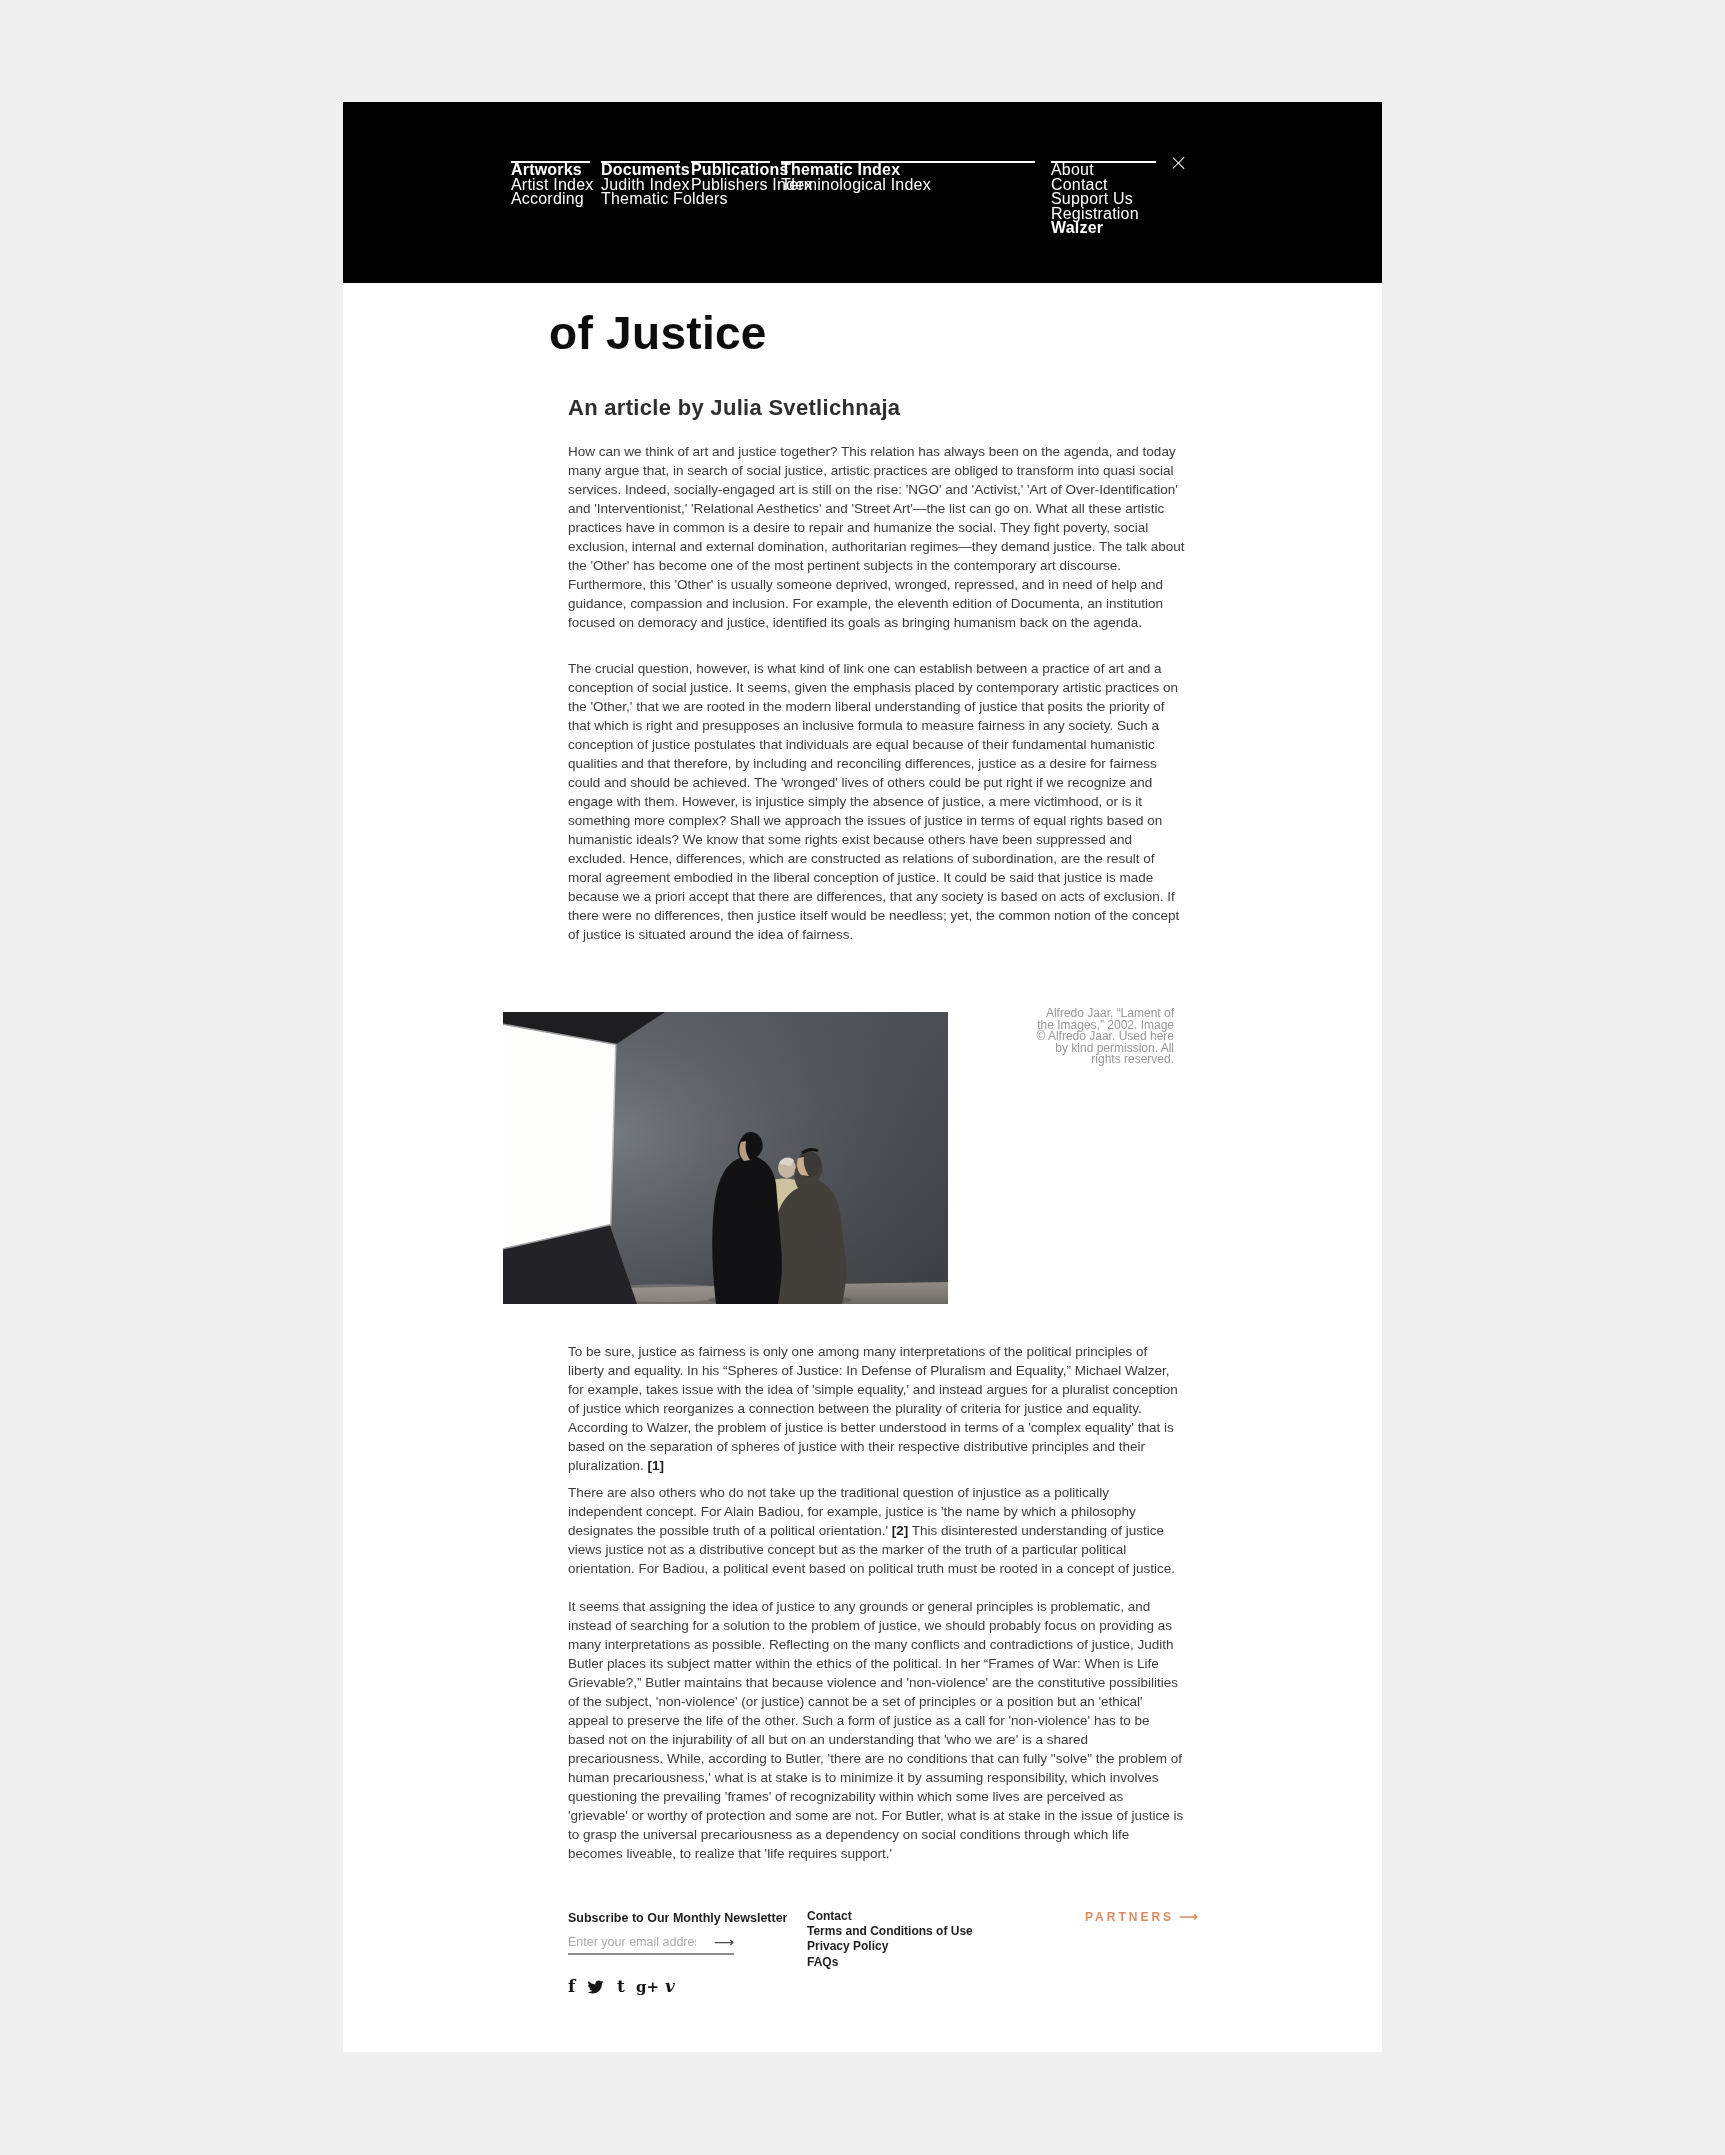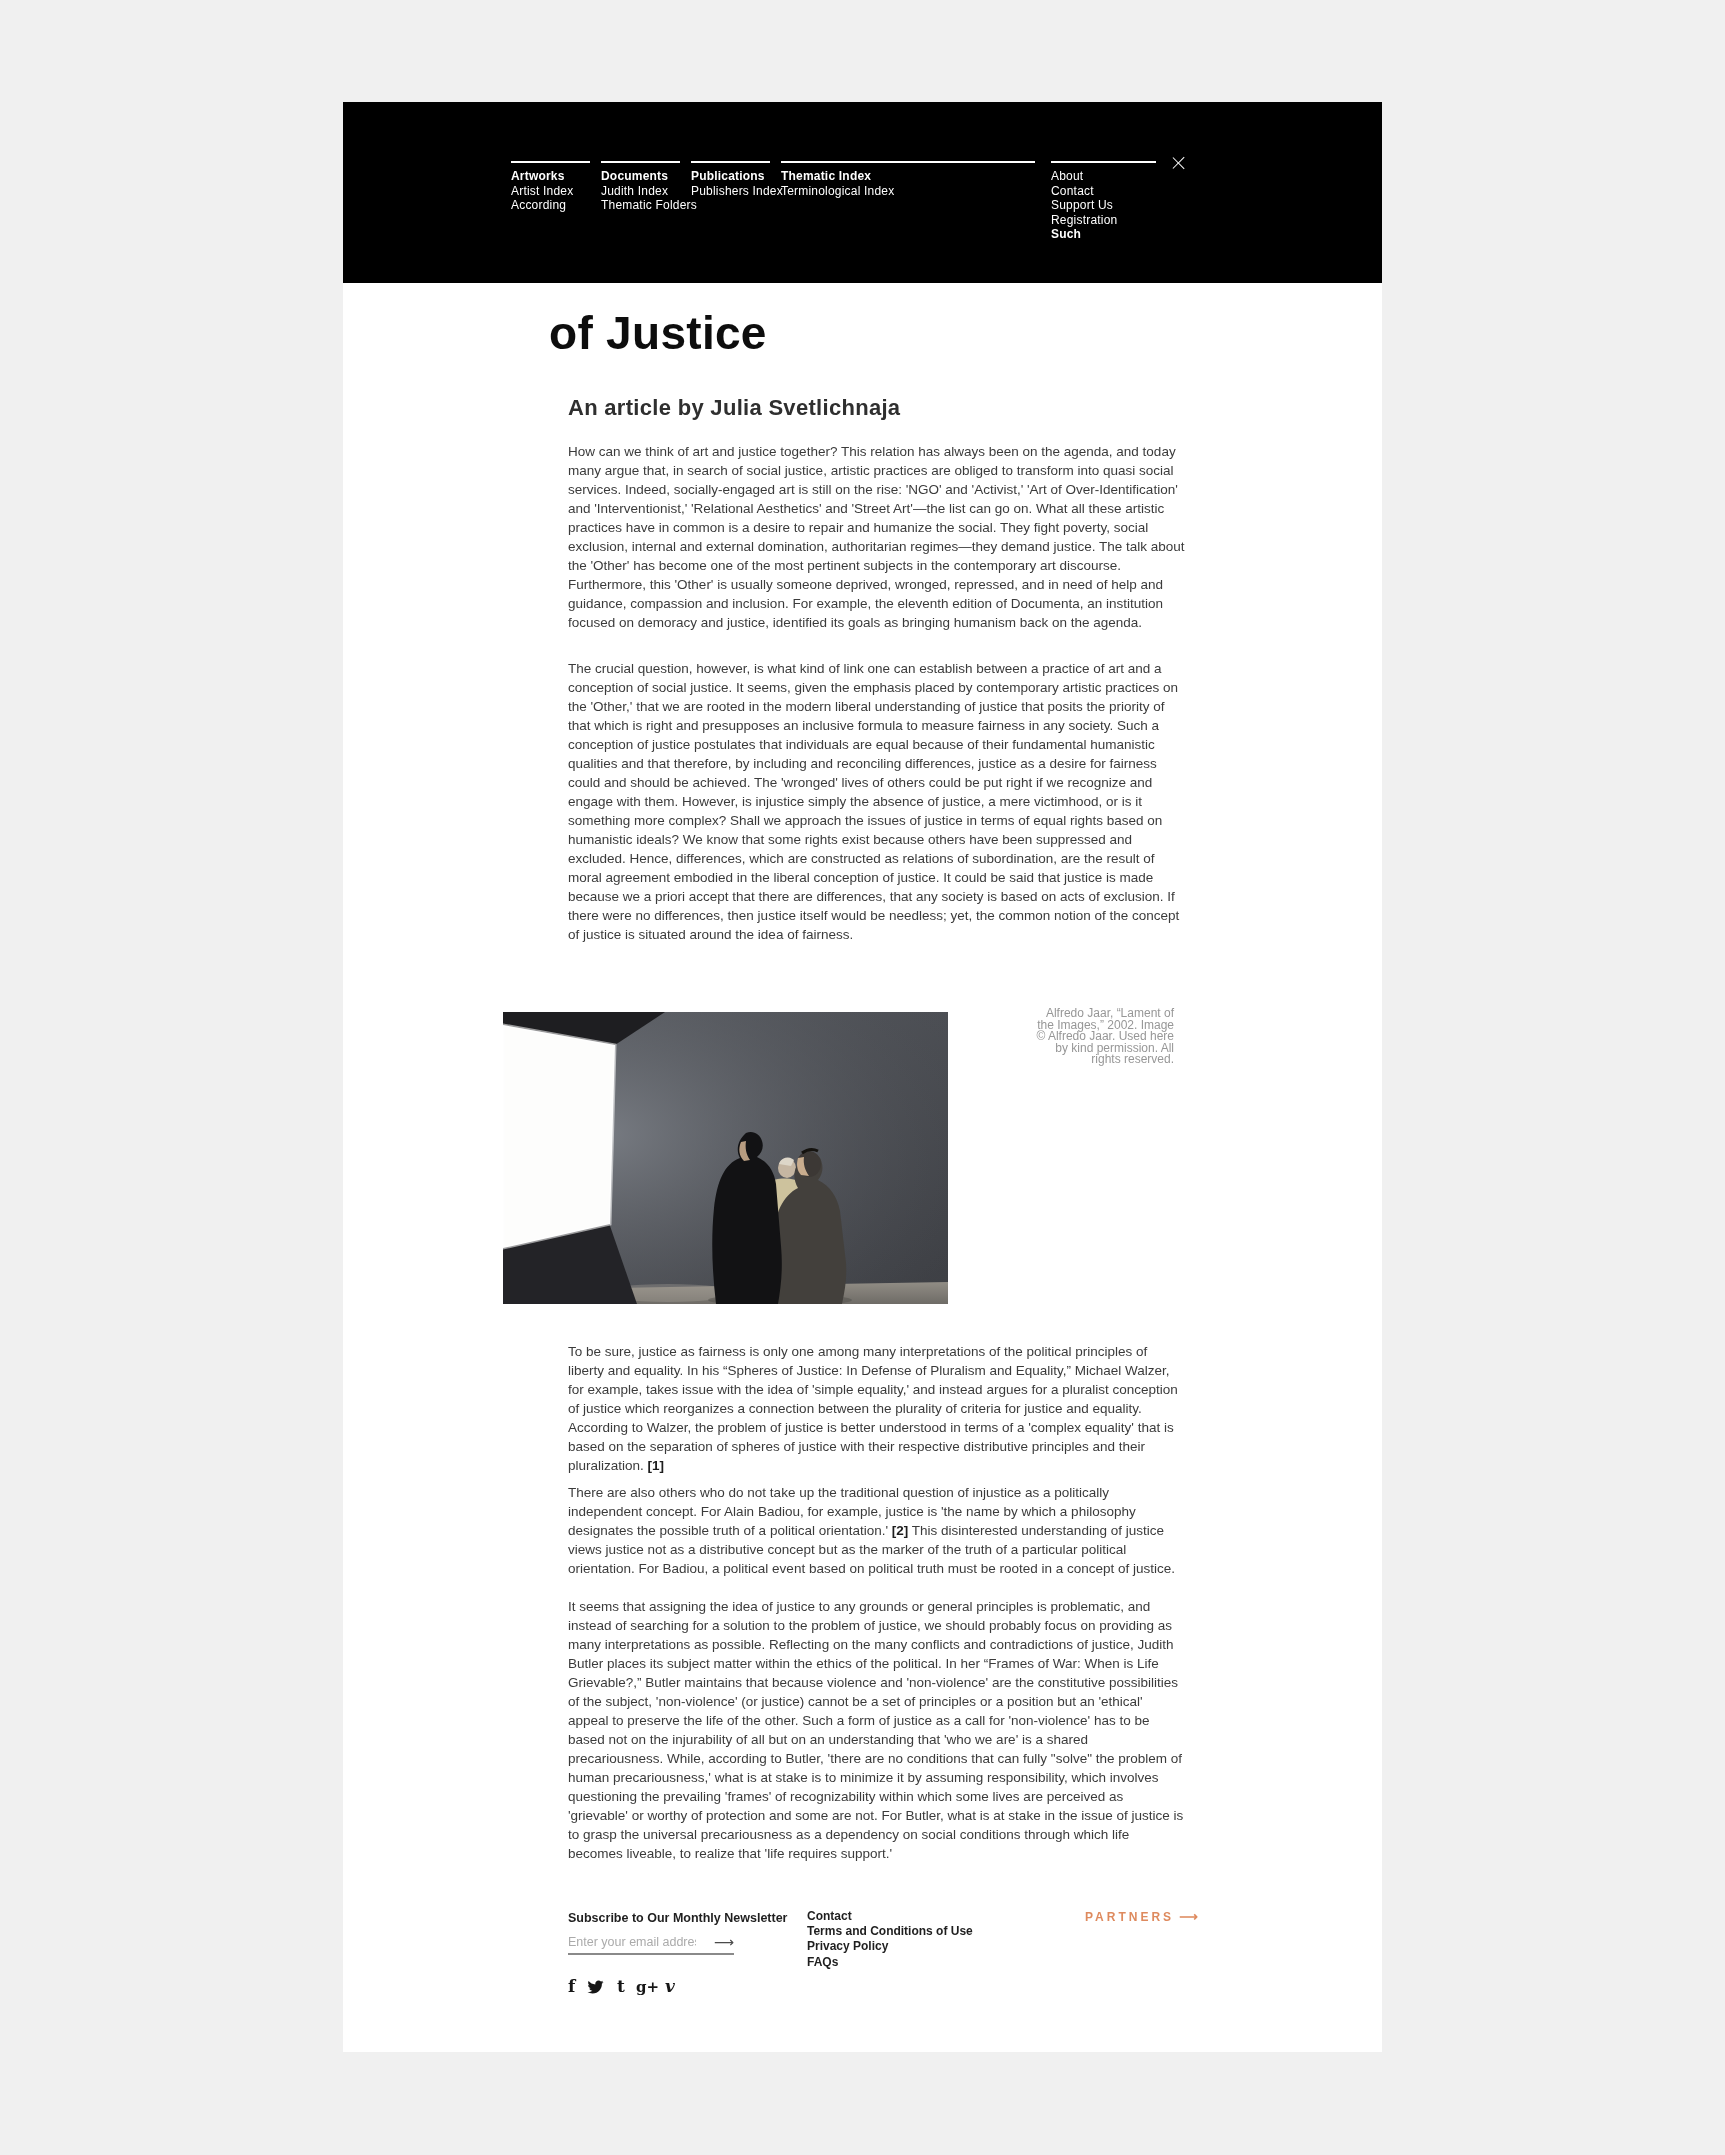--- a/index.html
+++ b/index.html
@@ -2,22 +2,22 @@
 <html><head>
 <meta charset="utf-8">
 <style>
   html,body{margin:0;padding:0;}
   body{background:#f0f0f0;font-family:"Liberation Sans",sans-serif;-webkit-font-smoothing:antialiased;}
   .canvas{position:relative;width:1725px;height:2155px;background:#f0f0f0;overflow:hidden;}
   .card{position:absolute;left:343px;top:102px;width:1039px;height:1950px;background:#ffffff;}
 
   
   .nav{position:absolute;left:0;top:0;width:1039px;height:181px;background:#000;}
-  .nav-col{position:absolute;top:59px;border-top:2px solid #fff;padding-top:6px;color:#fff;
-           font-size:12px;line-height:14.5px;letter-spacing:.2px;}
+  .nav-col{position:absolute;top:59px;border-top:2px solid #fff;color:#fff;
+           font-size:16px;line-height:14.5px;letter-spacing:.2px;}
   .nav-col a{display:block;color:#fff;text-decoration:none;font-weight:400;white-space:nowrap;cursor:pointer;}
   .nav-col a.b{font-weight:700;}
   .c1{left:168px;width:79px}.c2{left:258px;width:79px}.c3{left:348px;width:79px}
   .c4{left:438px;width:254px}.c5{left:708px;width:105px}
   .close{position:absolute;left:828px;top:53px;width:16px;height:16px;cursor:pointer;}
   .close::before,.close::after{content:"";position:absolute;left:7.2px;top:0;width:1.4px;height:16px;background:#fff;}
   .close::before{transform:rotate(45deg);}
   .close::after{transform:rotate(-45deg);}
 
   
@@ -72,21 +72,21 @@
       </div>
       <div class="nav-col c4">
         <a class="b">Thematic Index</a>
         <a>Terminological Index</a>
       </div>
       <div class="nav-col c5">
         <a>About</a>
         <a>Contact</a>
         <a>Support Us</a>
         <a>Registration</a>
-        <a class="b">Such</a>
+        <a class="b">Walzer</a>
       </div>
       <div class="close"></div>
     </div>
 
     <h1 class="title">of Justice</h1>
     <h2 class="byline">An article by Julia Svetlichnaja</h2>
 
     <p class="para p1">How can we think of art and justice together? This relation has always been on the agenda, and today many argue that, in search of social justice, artistic practices are obliged to transform into quasi social services. Indeed, socially-engaged art is still on the rise: 'NGO' and 'Activist,' 'Art of Over-Identification' and 'Interventionist,' 'Relational Aesthetics' and 'Street Art'—the list can go on. What all these artistic practices have in common is a desire to repair and humanize the social. They fight poverty, social exclusion, internal and external domination, authoritarian regimes—they demand justice. The talk about the 'Other' has become one of the most pertinent subjects in the contemporary art discourse. Furthermore, this 'Other' is usually someone deprived, wronged, repressed, and in need of help and guidance, compassion and inclusion. For example, the eleventh edition of Documenta, an institution focused on demoracy and justice, identified its goals as bringing humanism back on the agenda.</p>
     <p class="para p2">The crucial question, however, is what kind of link one can establish between a practice of art and a conception of social justice. It seems, given the emphasis placed by contemporary artistic practices on the 'Other,' that we are rooted in the modern liberal understanding of justice that posits the priority of that which is right and presupposes an inclusive formula to measure fairness in any society. Such a conception of justice postulates that individuals are equal because of their fundamental humanistic qualities and that therefore, by including and reconciling differences, justice as a desire for fairness could and should be achieved. The 'wronged' lives of others could be put right if we recognize and engage with them. However, is injustice simply the absence of justice, a mere victimhood, or is it something more complex? Shall we approach the issues of justice in terms of equal rights based on humanistic ideals? We know that some rights exist because others have been suppressed and excluded. Hence, differences, which are constructed as relations of subordination, are the result of moral agreement embodied in the liberal conception of justice. It could be said that justice is made because we a priori accept that there are differences, that any society is based on acts of exclusion. If there were no differences, then justice itself would be needless; yet, the common notion of the concept of justice is situated around the idea of fairness.</p>
 

